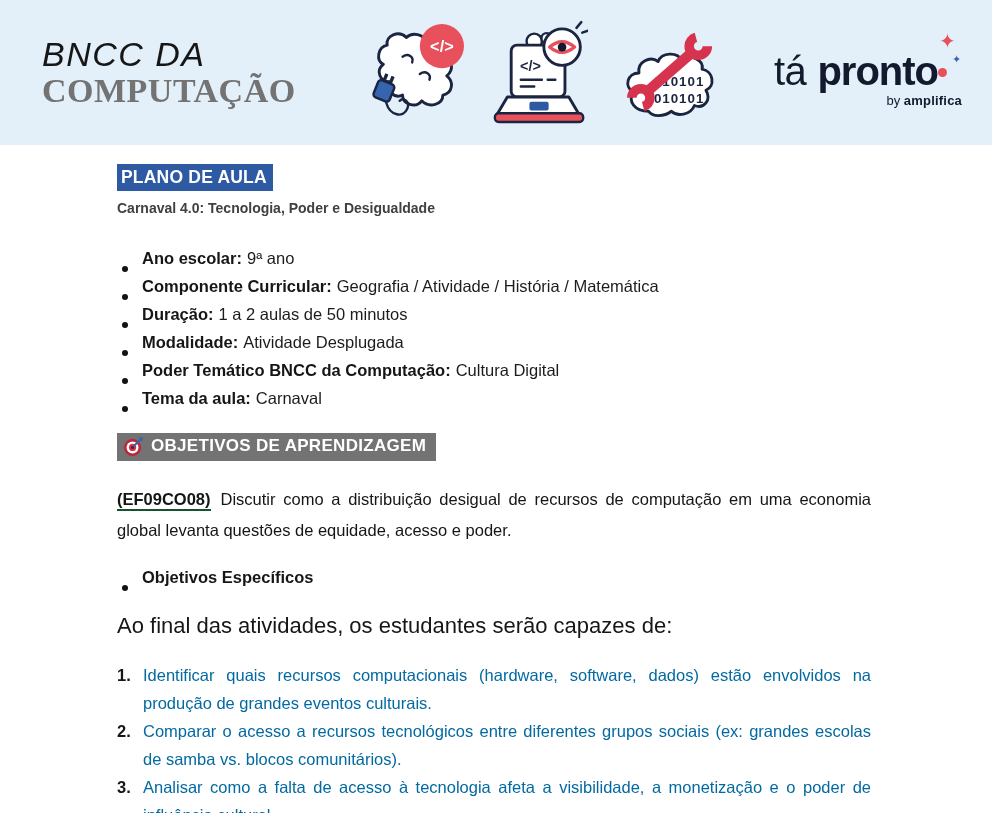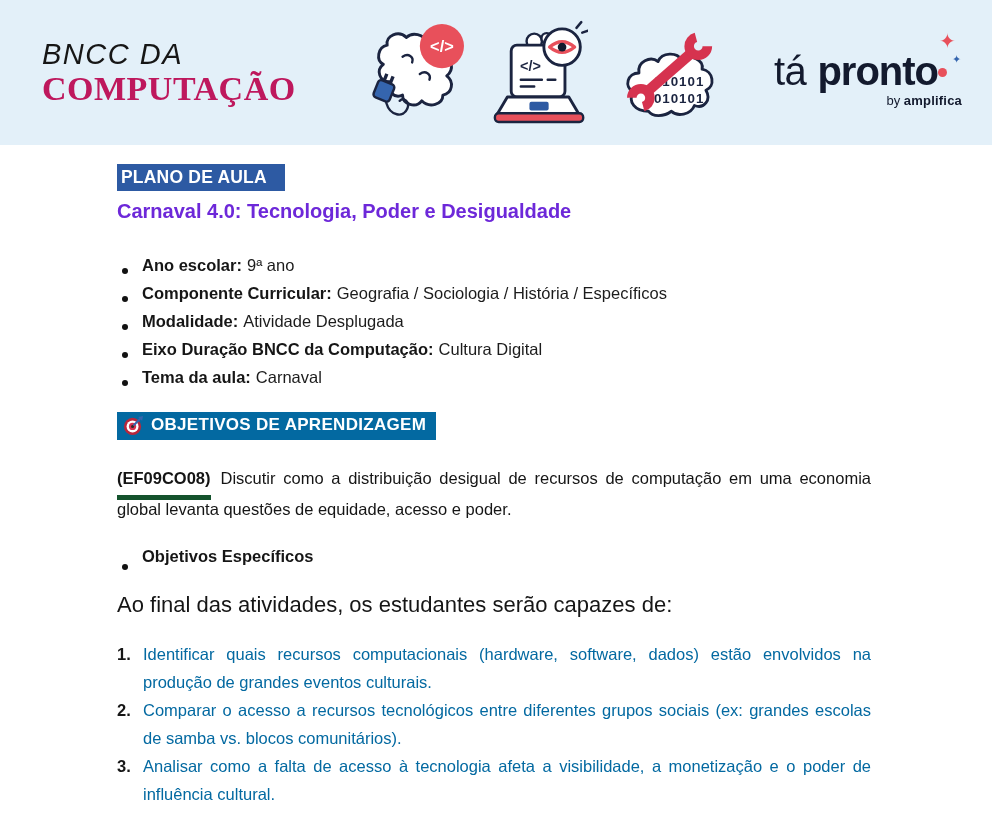--- a/index.html
+++ b/index.html
@@ -2,55 +2,55 @@
 <html lang="pt-BR"><head>
 <meta charset="utf-8">
 <style>
   html,body{margin:0;padding:0;background:#fff;}
   .page{width:992px;height:813px;position:relative;overflow:hidden;background:#fff;
         font-family:"Liberation Sans",sans-serif;color:#161616;}
 
   
   .header{height:145px;background:#E3F0F9;display:flex;align-items:center;}
   .logo-bncc{margin-left:42px;width:268px;line-height:1;}
-  .logo-bncc .l1{font-style:italic;font-weight:300;font-size:29px;letter-spacing:1.5px;color:#161616;}
-  .logo-bncc .l2{font-family:"Liberation Serif",serif;font-weight:700;font-size:34px;margin-top:3px;color:#be185d;letter-spacing:.5px;}
+  .logo-bncc .l1{font-style:italic;font-weight:300;font-size:34px;letter-spacing:1.5px;color:#161616;}
+  .logo-bncc .l2{font-family:"Liberation Serif",serif;font-weight:700;font-size:34px;margin-top:3px;color:#737373;letter-spacing:.5px;}
   .header-icons{display:flex;align-items:center;gap:28px;margin-left:58px;}
   .hicon{display:block;}
 
   .logo-tapronto{margin-left:auto;margin-right:28px;padding-top:8px;text-align:right;}
   .tp-line{font-size:40px;line-height:1;color:#131A2E;white-space:nowrap;}
   .tp-ta{font-weight:400;letter-spacing:-.5px;}
   .tp-pronto{font-weight:800;letter-spacing:-1px;}
   .tp-sparkles{display:inline-block;position:relative;width:26px;height:40px;vertical-align:baseline;}
   .sp-red-star{position:absolute;top:-14px;left:1px;color:#E8505B;font-size:20px;line-height:1;}
   .sp-blue-star{position:absolute;top:9px;left:14px;color:#3565AE;font-size:11px;line-height:1;}
   .sp-red-dot{position:absolute;top:23px;left:0;width:9px;height:9px;border-radius:50%;background:#E8505B;}
   .tp-by{font-size:13px;color:#131A2E;margin-top:2px;padding-right:2px;}
   .tp-by .by{font-weight:500;}
   .tp-by .brand{font-weight:800;letter-spacing:.2px;}
 
   
   .content{padding:19px 121px 0 117px;}
   .plan-label{display:inline-block;background:#2D5AA3;color:#fff;font-weight:700;
-              font-size:17.5px;line-height:1.2;padding:3px 18px 3px 4px;letter-spacing:.2px;}
-  .doc-title{font-weight:700;font-size:20px;margin-top:9px;color:#6d28d9;}
+              font-size:17.5px;line-height:1.2;padding:3px 6px 3px 4px;letter-spacing:.2px;}
+  .doc-title{font-weight:700;font-size:14px;margin-top:9px;color:#404040;}
 
   .details{margin-top:28px;}
-  .drow{display:flex;align-items:center;line-height:28px;font-size:16.5px;}
+  .drow{display:flex;align-items:flex-end;line-height:28px;font-size:16.5px;}
   .dot{width:6px;height:6px;border-radius:50%;background:#121212;margin:11px 14px 0 5px;flex:none;}
   .lbl{font-weight:700;margin-right:5px;white-space:nowrap;}
   .val{font-weight:400;color:#1c1c1c;}
 
   .red-heading{margin-top:21px;display:inline-flex;align-items:center;gap:7px;
-               background:#0369a1;color:#fff;font-weight:800;font-size:17px;
+               background:#737373;color:#fff;font-weight:800;font-size:17px;
                padding:3px 10px 4px 6px;letter-spacing:.3px;line-height:1.2;}
 
   .skill-p{margin-top:23px;font-size:16.5px;line-height:31px;text-align:justify;color:#151515;}
-  .skill-code{font-weight:700;border-bottom:5px solid #14532d;padding-bottom:8px;margin-right:10px;}
+  .skill-code{font-weight:700;border-bottom:2px solid #14532d;padding-bottom:1px;margin-right:10px;}
 
   .spec-row{margin-top:14px;display:flex;align-items:flex-end;line-height:28px;font-size:16.5px;}
   .spec-row .lbl{font-weight:700;}
   .intro{margin-top:21px;font-size:22px;line-height:28px;}
 
   .obj-list{margin-top:21px;}
   .orow{display:flex;align-items:flex-start;font-size:16.5px;line-height:28px;}
   .onum{font-weight:700;width:26px;flex:none;}
   .otxt{flex:1;text-align:justify;color:#0369a1;}
 </style>
@@ -125,30 +125,35 @@
 
     <div class="details">
       <div class="drow">
         <span class="dot"></span>
         <span class="lbl">Ano escolar:</span>
         <span class="val">9ª ano</span>
       </div>
       <div class="drow">
         <span class="dot"></span>
         <span class="lbl">Componente Curricular:</span>
-        <span class="val">Geografia / Sociologia / História / Específicos</span>
+        <span class="val">Geografia / Atividade / História / Matemática</span>
+      </div>
+      <div class="drow">
+        <span class="dot"></span>
+        <span class="lbl">Duração:</span>
+        <span class="val">1 a 2 aulas de 50 minutos</span>
       </div>
       <div class="drow">
         <span class="dot"></span>
         <span class="lbl">Modalidade:</span>
         <span class="val">Atividade Desplugada</span>
       </div>
       <div class="drow">
         <span class="dot"></span>
-        <span class="lbl">Eixo Duração BNCC da Computação:</span>
+        <span class="lbl">Poder Temático BNCC da Computação:</span>
         <span class="val">Cultura Digital</span>
       </div>
       <div class="drow">
         <span class="dot"></span>
         <span class="lbl">Tema da aula:</span>
         <span class="val">Carnaval</span>
       </div>
     </div>
 
     <div class="red-heading">

